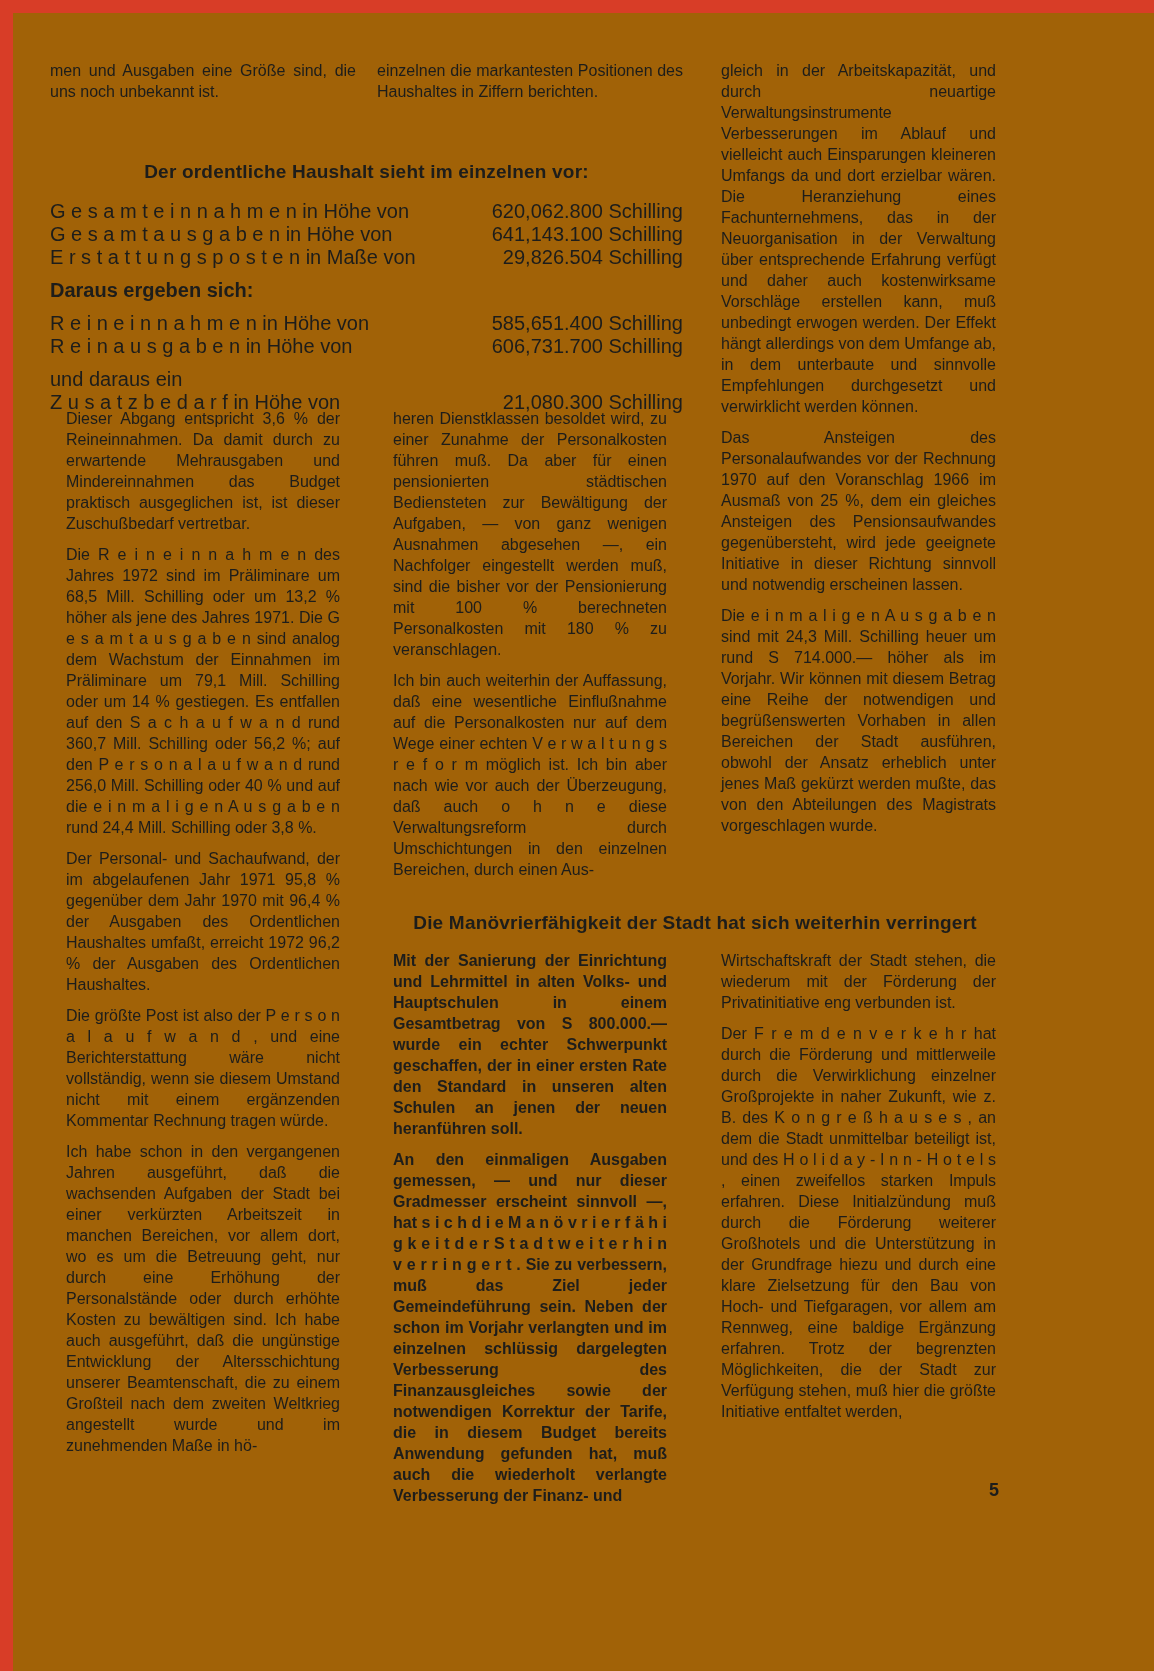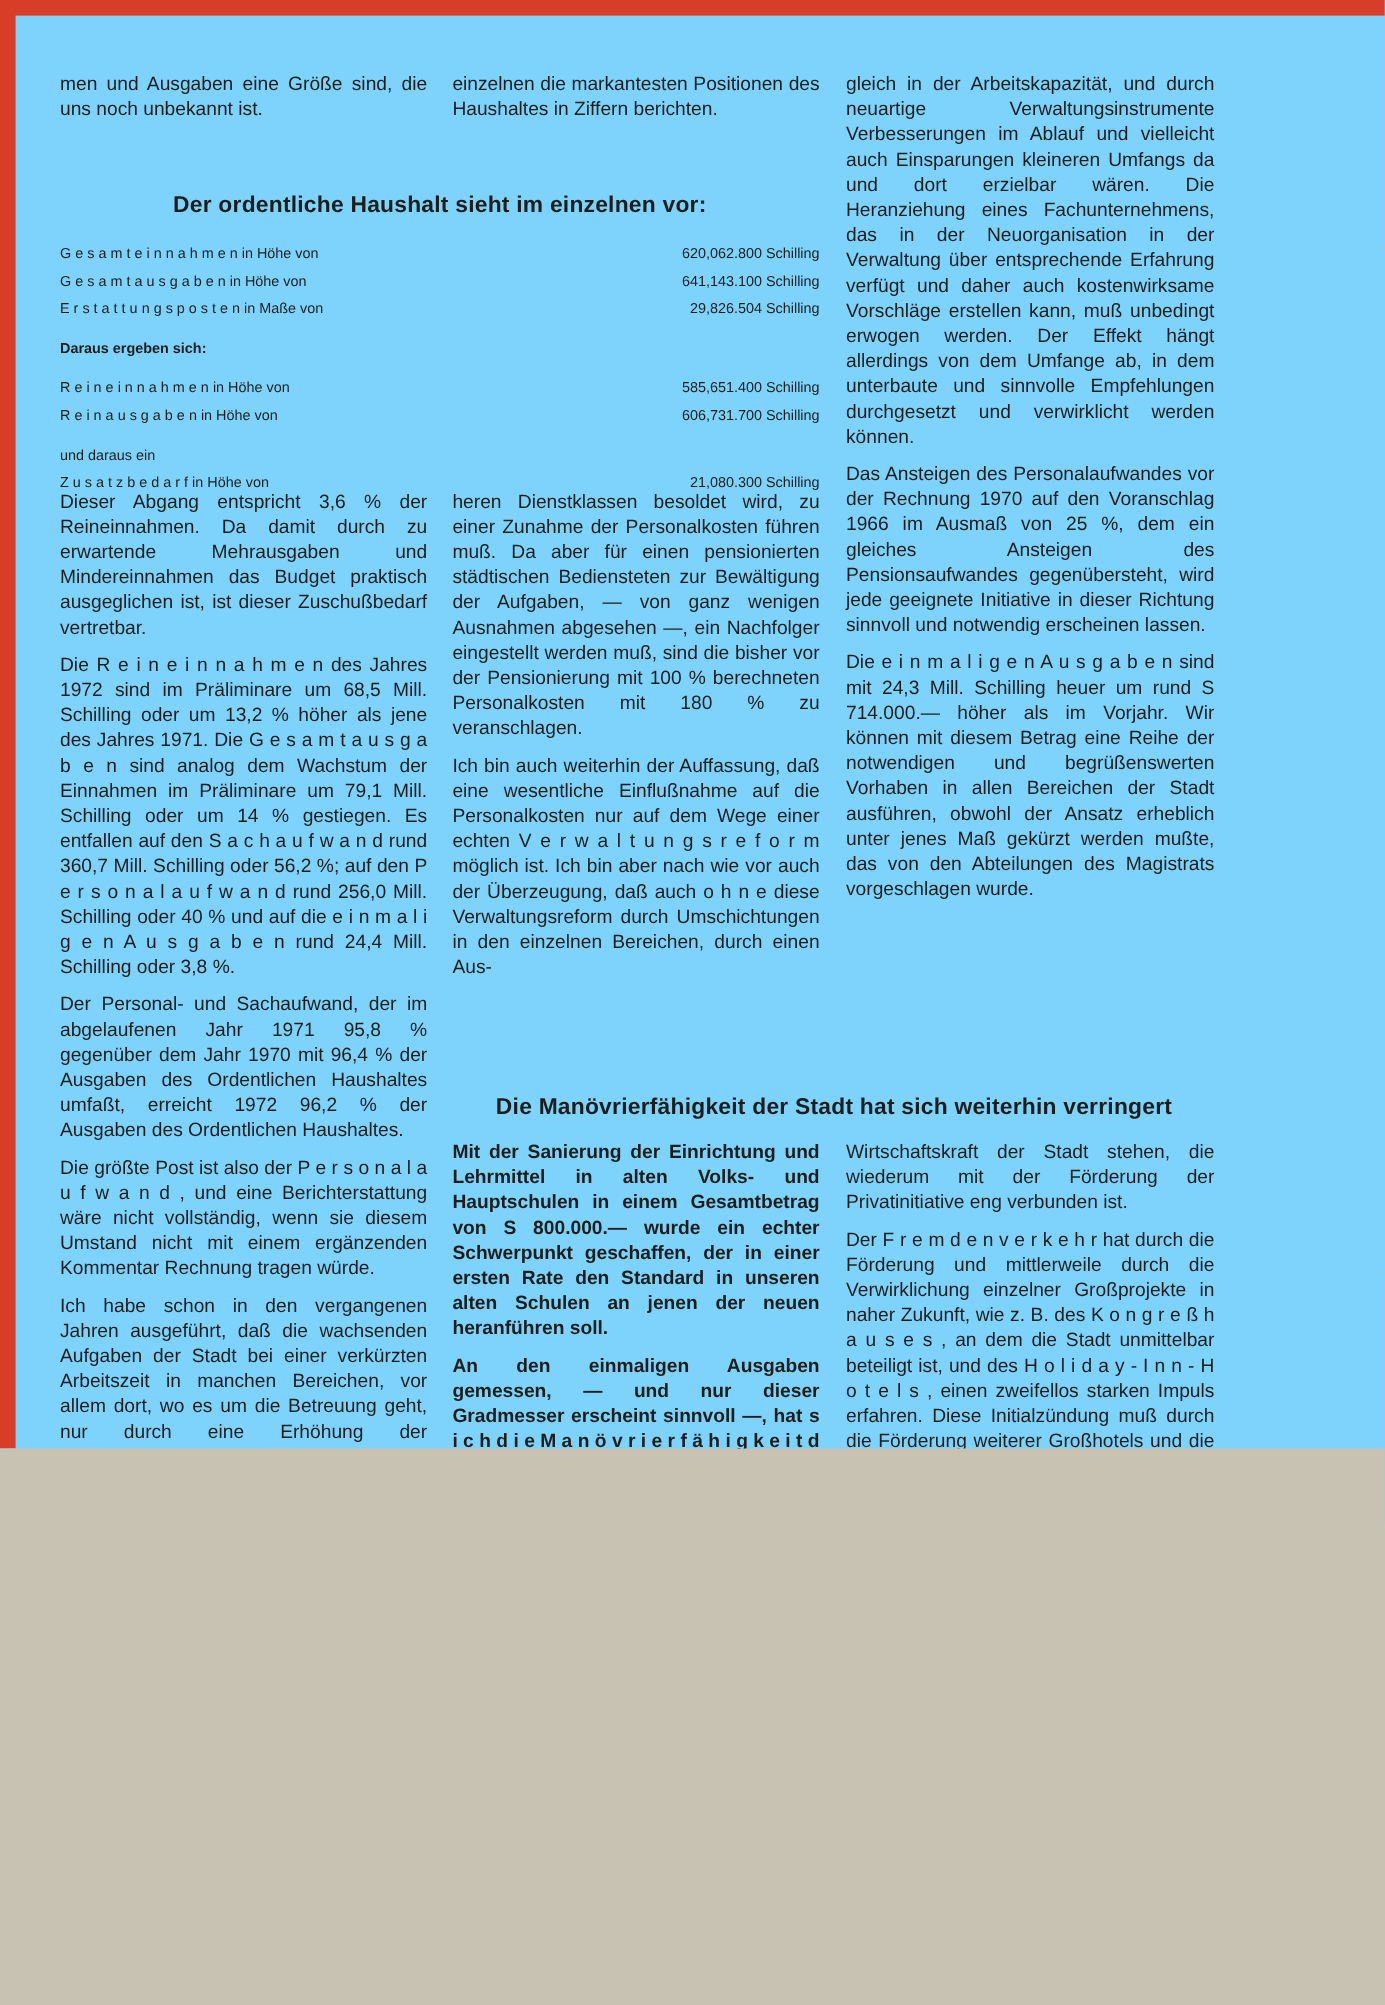--- a/index.html
+++ b/index.html
@@ -1,62 +1,62 @@
 <!DOCTYPE html>
 <html lang="de"><head>
 <meta charset="utf-8">
 <style>
   html, body { margin: 0; padding: 0; }
   body { background: #c8c2b2; }
   .page {
     position: relative;
     width: 1154px;
-    height: 1207px;
+    height: 1671px;
     margin: 0 auto;
-    background: #7dd3fc;
+    background: #a16207;
     font-family: "Liberation Sans", "DejaVu Sans", sans-serif;
     color: #1d1d1b;
     overflow: hidden;
   }
   .bar-top {
     position: absolute; top: 0; left: 0;
     width: 100%; height: 13px;
     background: #d83d27;
   }
   .bar-left {
     position: absolute; top: 0; left: 0;
     width: 13px; height: 100%;
     background: #d83d27;
   }
   .block {
     position: absolute;
     text-align: justify;
     font-size: 16px;
     line-height: 21px;
   }
-  .block p { margin: 0 0 10px; }
+  .block p { margin: 0 16px 10px; }
   .block p:last-child { margin-bottom: 0; }
   .intro p { margin: 0; }
   .intro p.indent { text-indent: 14px; }
   .heading {
     position: absolute;
     text-align: center;
     font-weight: bold;
     font-size: 19px;
     line-height: 24px;
     letter-spacing: 0.2px;
   }
   #heading1 { left: 50px;  top: 160px; width: 633px; }
   #heading2 { left: 377px; top: 911px; width: 636px; }
   #intro-col1 { left: 50px;  top: 60px; width: 306px; }
   #intro-col2 { left: 377px; top: 60px; width: 306px; }
   #budget-table {
     position: absolute;
     left: 50px; top: 200px; width: 633px;
-    font-size: 12px; line-height: 23px;
+    font-size: 20px; line-height: 23px;
   }
   .trow { display: flex; justify-content: space-between; }
   .trow .lbl { white-space: nowrap; }
   .trow .amount { white-space: nowrap; text-align: left; }
   .trow.gap-top { margin-top: 10px; }
   .trow.bold .lbl { font-weight: bold; text-align: right; }
   #col1-main  { left: 50px;  top: 408px; width: 306px; }
   #col2-mid   { left: 377px; top: 408px; width: 306px; }
   #col3-top   { left: 705px; top: 60px;  width: 307px; }
   #col2-bottom{ left: 377px; top: 950px; width: 306px; font-weight: bold; }

